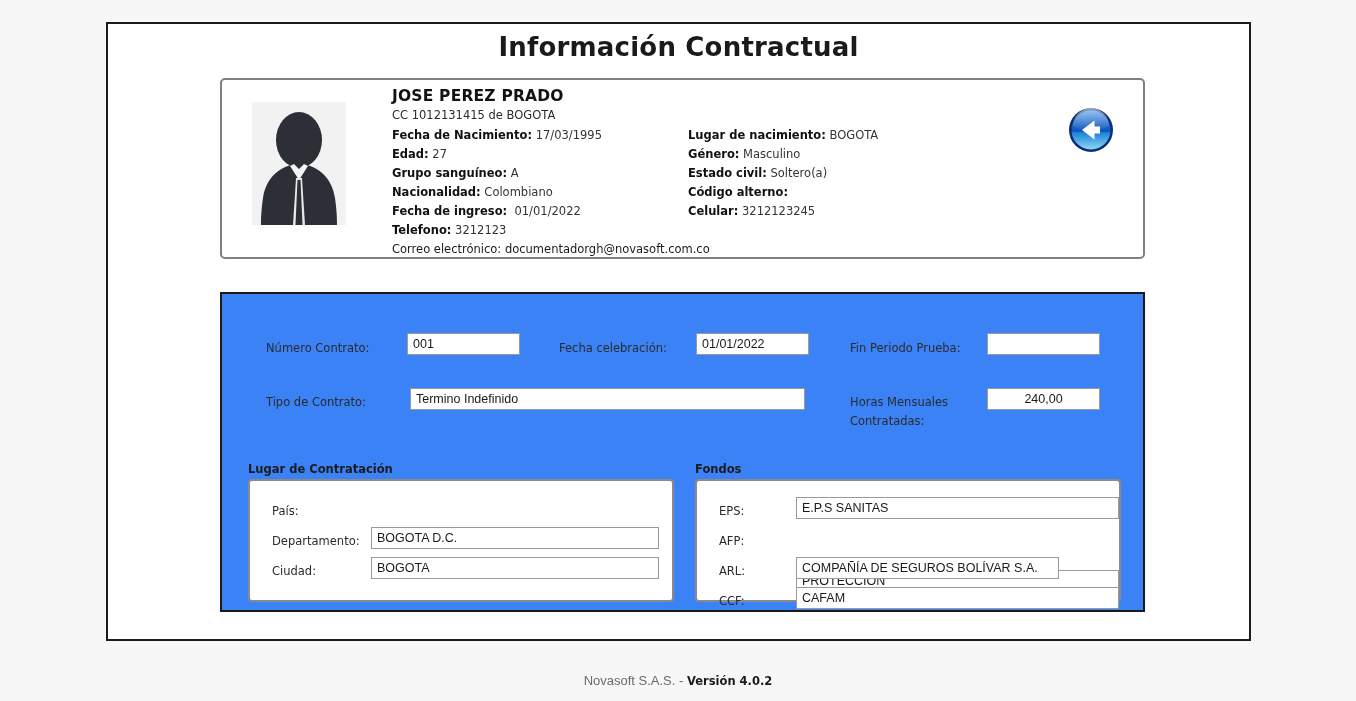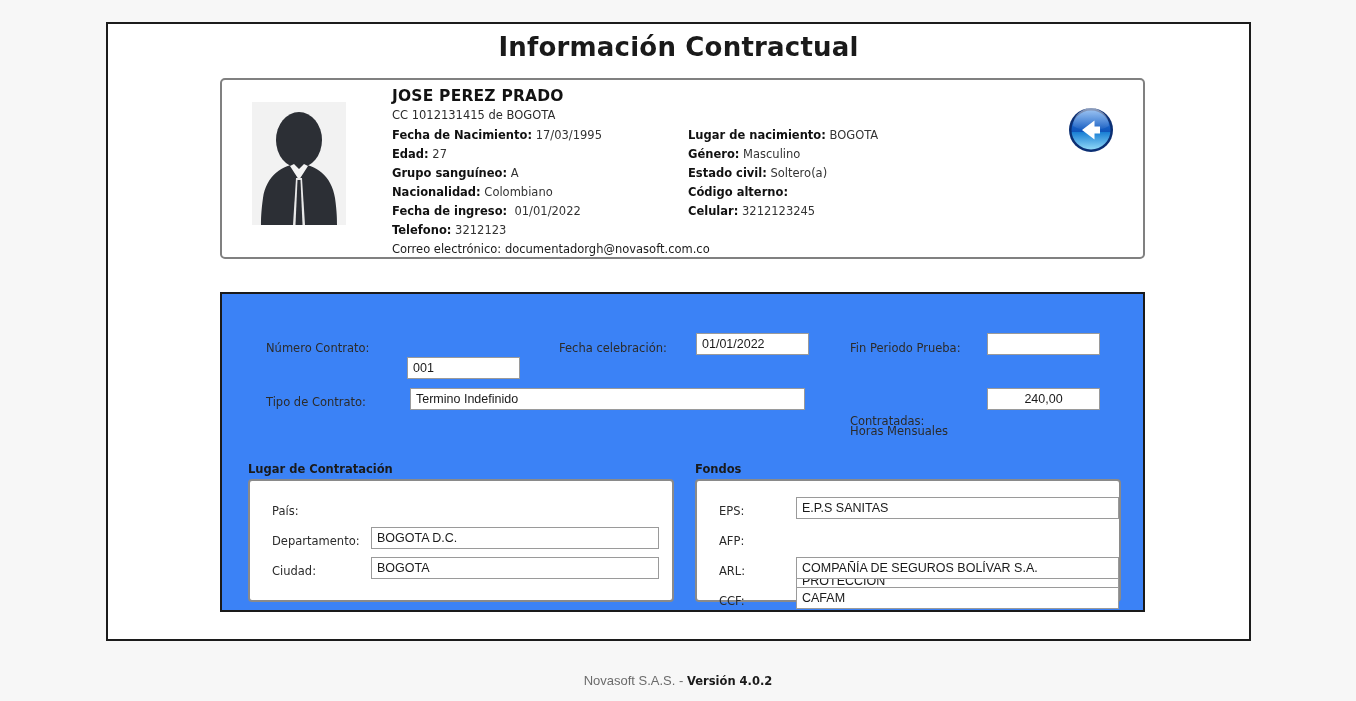--- a/index.html
+++ b/index.html
@@ -287,32 +287,32 @@
         <circle cx="24" cy="24" r="19.5" fill="url(#gTop)"></circle>
         <path d="M6 20 A18 18 0 0 1 42 20 A26 16 0 0 1 6 20 Z" fill="url(#gGloss)"></path>
         <path d="M27.5 14.5 L15 24 L27.5 33.5 L27.5 27.5 L33 27.5 L33 20.5 L27.5 20.5 Z" fill="#ffffff"></path>
       </svg>
     </button>
   </div>
 
   <div class="contract-panel">
 
     <div class="row-label" style="left:44px; top:47px;">Número Contrato:</div>
-    <input class="inp" style="left: 185px; top: 39px; width: 113px; margin-top: 24px;" value="001">
+    <input class="inp" style="left: 185px; top: 39px; width: 113px;" value="001">
 
     <div class="row-label" style="left:337px; top:47px;">Fecha celebración:</div>
     <input class="inp" style="left: 474px; top: 39px; width: 113px;" value="01/01/2022">
 
     <div class="row-label" style="left:628px; top:47px;">Fin Periodo Prueba:</div>
     <input class="inp" style="left: 765px; top: 39px; width: 113px;" value="">
 
     <div class="row-label" style="left:44px; top:101px;">Tipo de Contrato:</div>
     <input class="inp" style="left: 188px; top: 94px; width: 395px;" value="Termino Indefinido">
 
-    <div class="row-label" style="left:628px; top:101px;margin-top:29px;">Horas Mensuales</div>
+    <div class="row-label" style="left:628px; top:101px;">Horas Mensuales</div>
     <div class="row-label" style="left:628px; top:120px;">Contratadas:</div>
     <input class="inp" style="left: 765px; top: 94px; width: 113px; text-align: center;" value="240,00">
 
     <div class="group-title" style="left:26px; top:168px;">Lugar de Contratación</div>
     <div class="group-box" style="left:26px; top:185px; width:426px; height:123px;">
 
       <div class="group-label" style="left:22px; top:23px;">País:</div>
 
       <div class="group-label" style="left:22px; top:53px;">Departamento:</div>
       <input class="inp" style="left: 121px; top: 46px; width: 288px;" value="BOGOTA D.C.">
@@ -324,21 +324,21 @@
     <div class="group-title" style="left:473px; top:168px;">Fondos</div>
     <div class="group-box" style="left:473px; top:185px; width:426px; height:123px;">
 
       <div class="group-label" style="left:22px; top:23px;">EPS:</div>
       <input class="inp" style="left: 99px; top: 16px; width: 323px;" value="E.P.S SANITAS">
 
       <div class="group-label" style="left:22px; top:53px;">AFP:</div>
       <input class="inp" style="left: 99px; top: 46px; width: 323px; margin-top: 43px;" value="PROTECCIÓN">
 
       <div class="group-label" style="left:22px; top:83px;">ARL:</div>
-      <input class="inp" style="left: 99px; top: 76px; width: 323px;" value="COMPAÑÍA DE SEGUROS BOLÍVAR S.A.">
+      <input class="inp" style="left: 99px; top: 76px; width: 263px;" value="COMPAÑÍA DE SEGUROS BOLÍVAR S.A.">
 
       <div class="group-label" style="left:22px; top:113px;">CCF:</div>
       <input class="inp" style="left: 99px; top: 106px; width: 323px;" value="CAFAM">
     </div>
   </div>
 </div>
 
 <div class="footer">
   <span>Novasoft S.A.S. - </span><span class="ver">Versión 4.0.2</span>
 </div>

